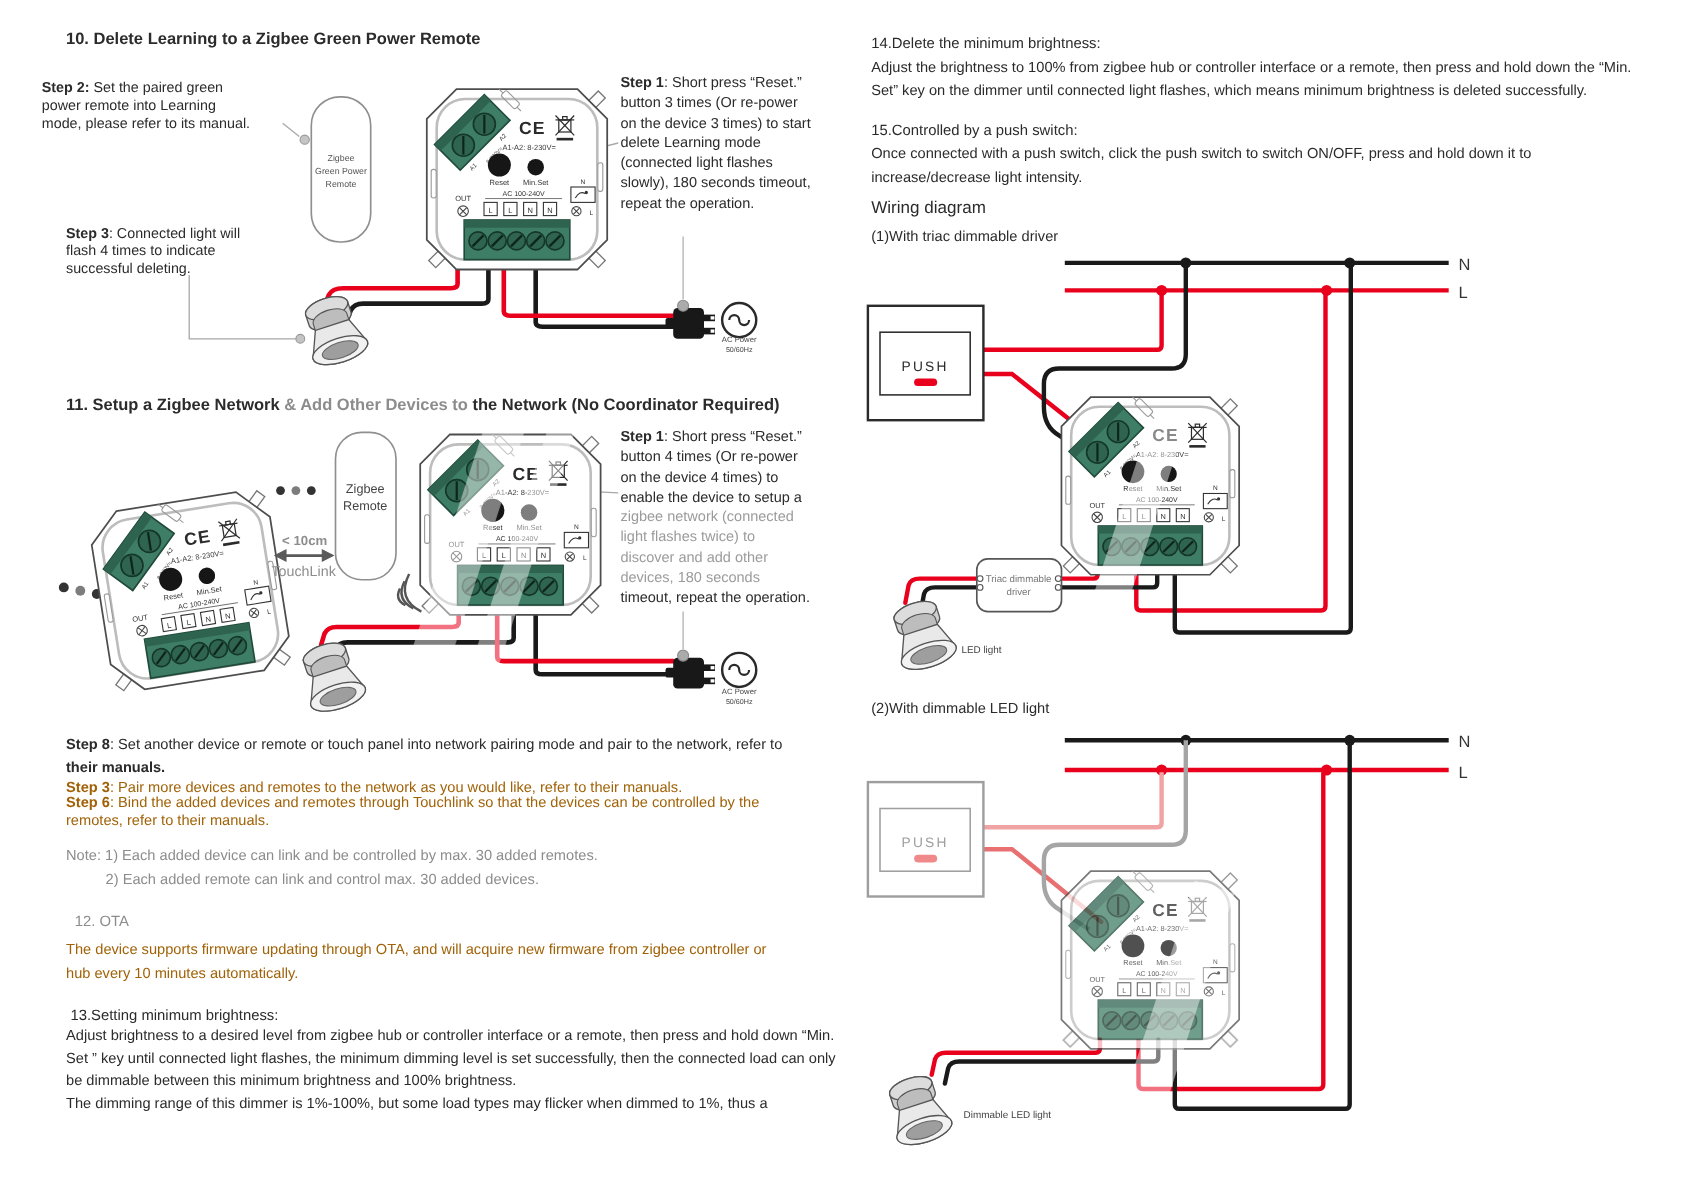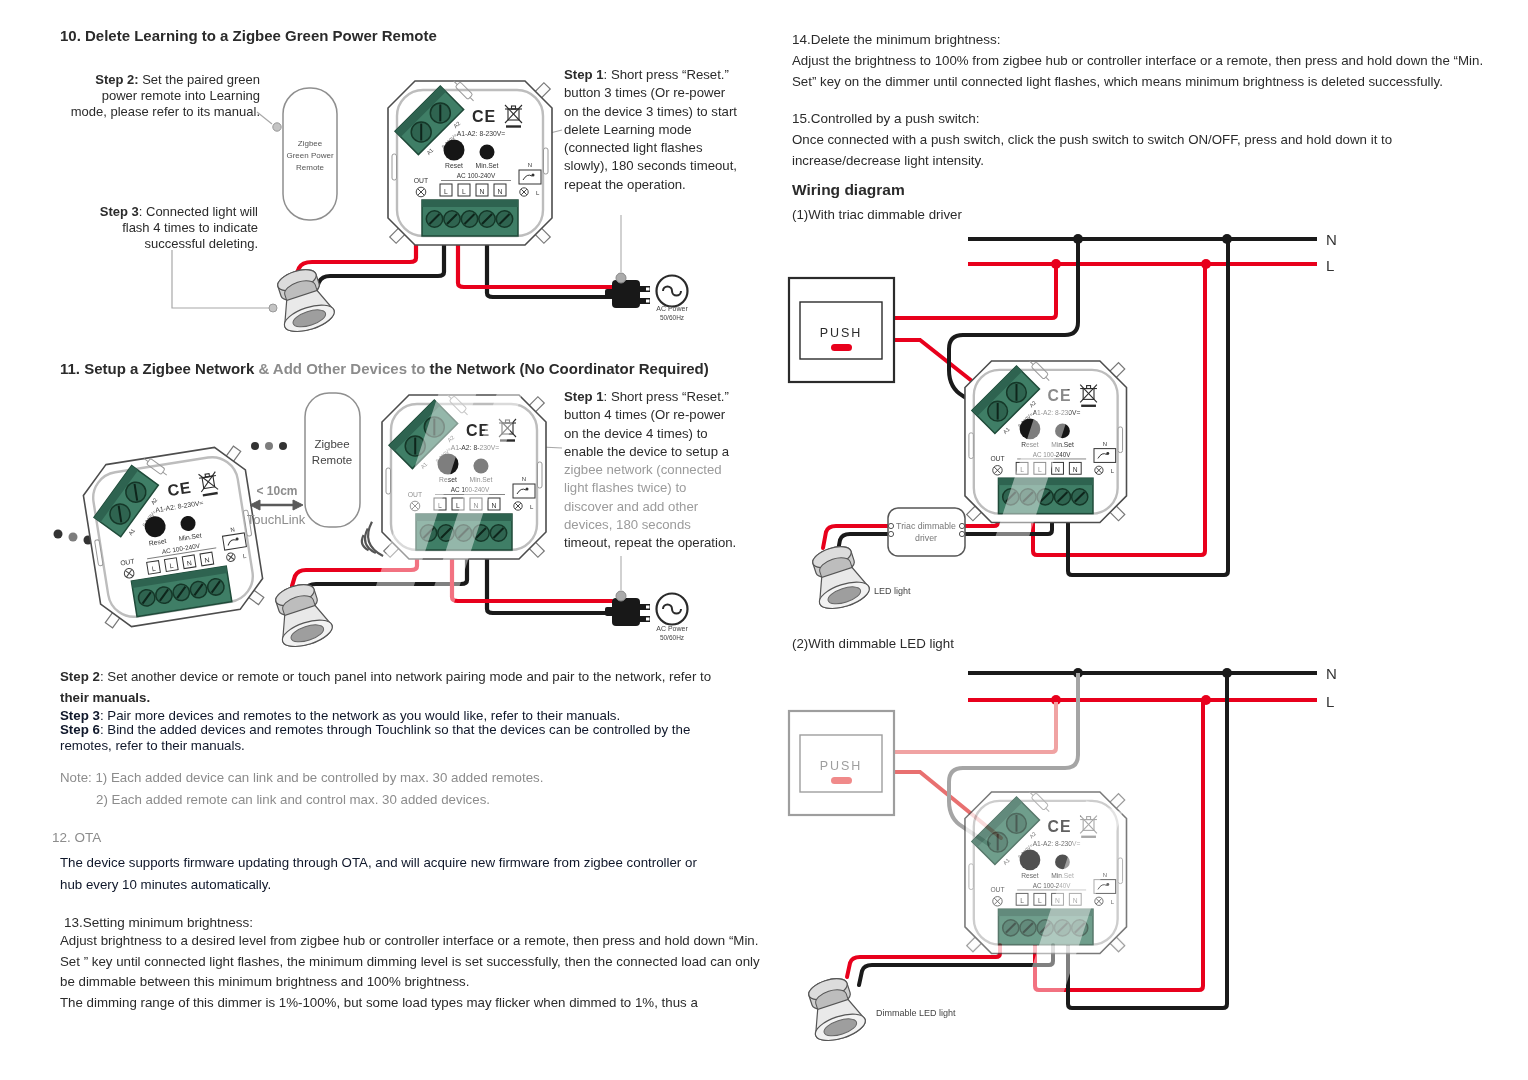--- a/index.html
+++ b/index.html
@@ -2,26 +2,26 @@
 <html><head>
 <meta charset="utf-8">
 <style>
   html,body{margin:0;padding:0;background:#fff;}
   .page{position:relative;width:1528px;height:1080px;background:#fff;overflow:hidden;
         font-family:"Liberation Sans",sans-serif;color:#2b2b2b;}
   .abs{position:absolute;}
   svg{font-family:"Liberation Sans",sans-serif;}
   .h1{font-size:15px;font-weight:bold;white-space:nowrap;}
   .h2{font-size:13.5px;font-weight:normal;white-space:nowrap;}
-  .h3{font-size:15.5px;font-weight:bold;white-space:nowrap;}
+  .h3{font-size:15.5px;font-weight:normal;white-space:nowrap;}
   .body13{font-size:13.3px;line-height:20.5px;white-space:nowrap;}
   .tb{font-size:13.2px;line-height:18.3px;white-space:nowrap;}
   .tb16{font-size:13px;line-height:16.2px;white-space:nowrap;}
-  .right{text-align:right;}
-  .gray{color:#0f172a;}
+  .right{text-align:left;}
+  .gray{color:#a16207;}
   .graydark{color:#8c8c8c;}
   .bold{font-weight:normal;}
   #s11-step1 .ln5,#s11-step1 .ln6,#s11-step1 .ln7,#s11-step1 .ln8{color:#9b9b9b;}
 </style>
 </head>
 <body>
 
 <div class="page">
 
 <svg class="abs" style="left:0;top:0" width="1528" height="1080" viewBox="0 0 1528 1080">
@@ -330,34 +330,34 @@
     <div>on the device 4 times) to</div>
     <div>enable the device to setup a</div>
     <div class="ln5">zigbee network (connected</div>
     <div class="ln6">light flashes twice) to</div>
     <div class="ln7">discover and add other</div>
     <div class="ln8">devices, 180 seconds</div>
     <div>timeout, repeat the operation.</div>
   </div>
 
   <div class="abs body13" style="left:60px;top:667px">
-    <div><b>Step 2</b><span>: Set another device or remote or touch panel into network pairing mode and pair to the network, refer to</span></div>
+    <div><b>Step 8</b><span>: Set another device or remote or touch panel into network pairing mode and pair to the network, refer to</span></div>
     <div><b>their manuals.</b></div>
   </div>
   <div class="abs body13 gray" style="left:60px;top:706px">
     <div><b>Step 3</b><span>: Pair more devices and remotes to the network as you would like, refer to their manuals.</span></div>
   </div>
   <div class="abs body13 gray" style="left:60px;top:722px;line-height:16.3px">
     <div><b>Step 6</b><span>: Bind the added devices and remotes through Touchlink so that the devices can be controlled by the</span></div>
     <div>remotes, refer to their manuals.</div>
   </div>
   <div class="abs body13 graydark bold" style="left:60px;top:768px">Note: 1) Each added device can link and be controlled by max. 30 added remotes.</div>
   <div class="abs body13 graydark bold" style="left:96px;top:790px">2) Each added remote can link and control max. 30 added devices.</div>
 
-  <div class="abs h2 graydark" style="left:52px;top:830px">12. OTA</div>
+  <div class="abs h2 graydark" style="left:68px;top:830px">12. OTA</div>
   <div class="abs body13 gray" style="left:60px;top:852px;line-height:22px">
     <div>The device supports firmware updating through OTA, and will acquire new firmware from zigbee controller or</div>
     <div>hub every 10 minutes automatically.</div>
   </div>
 
   <div class="abs h2" style="left:64px;top:915px">13.Setting minimum brightness:</div>
   <div class="abs body13" style="left:60px;top:931px">
       <div>Adjust brightness to a desired level from zigbee hub or controller interface or a remote, then press and hold down “Min.</div>
       <div>Set ” key until connected light flashes, the minimum dimming level is set successfully, then the connected load can only</div>
       <div>be dimmable between this minimum brightness and 100% brightness.</div>

